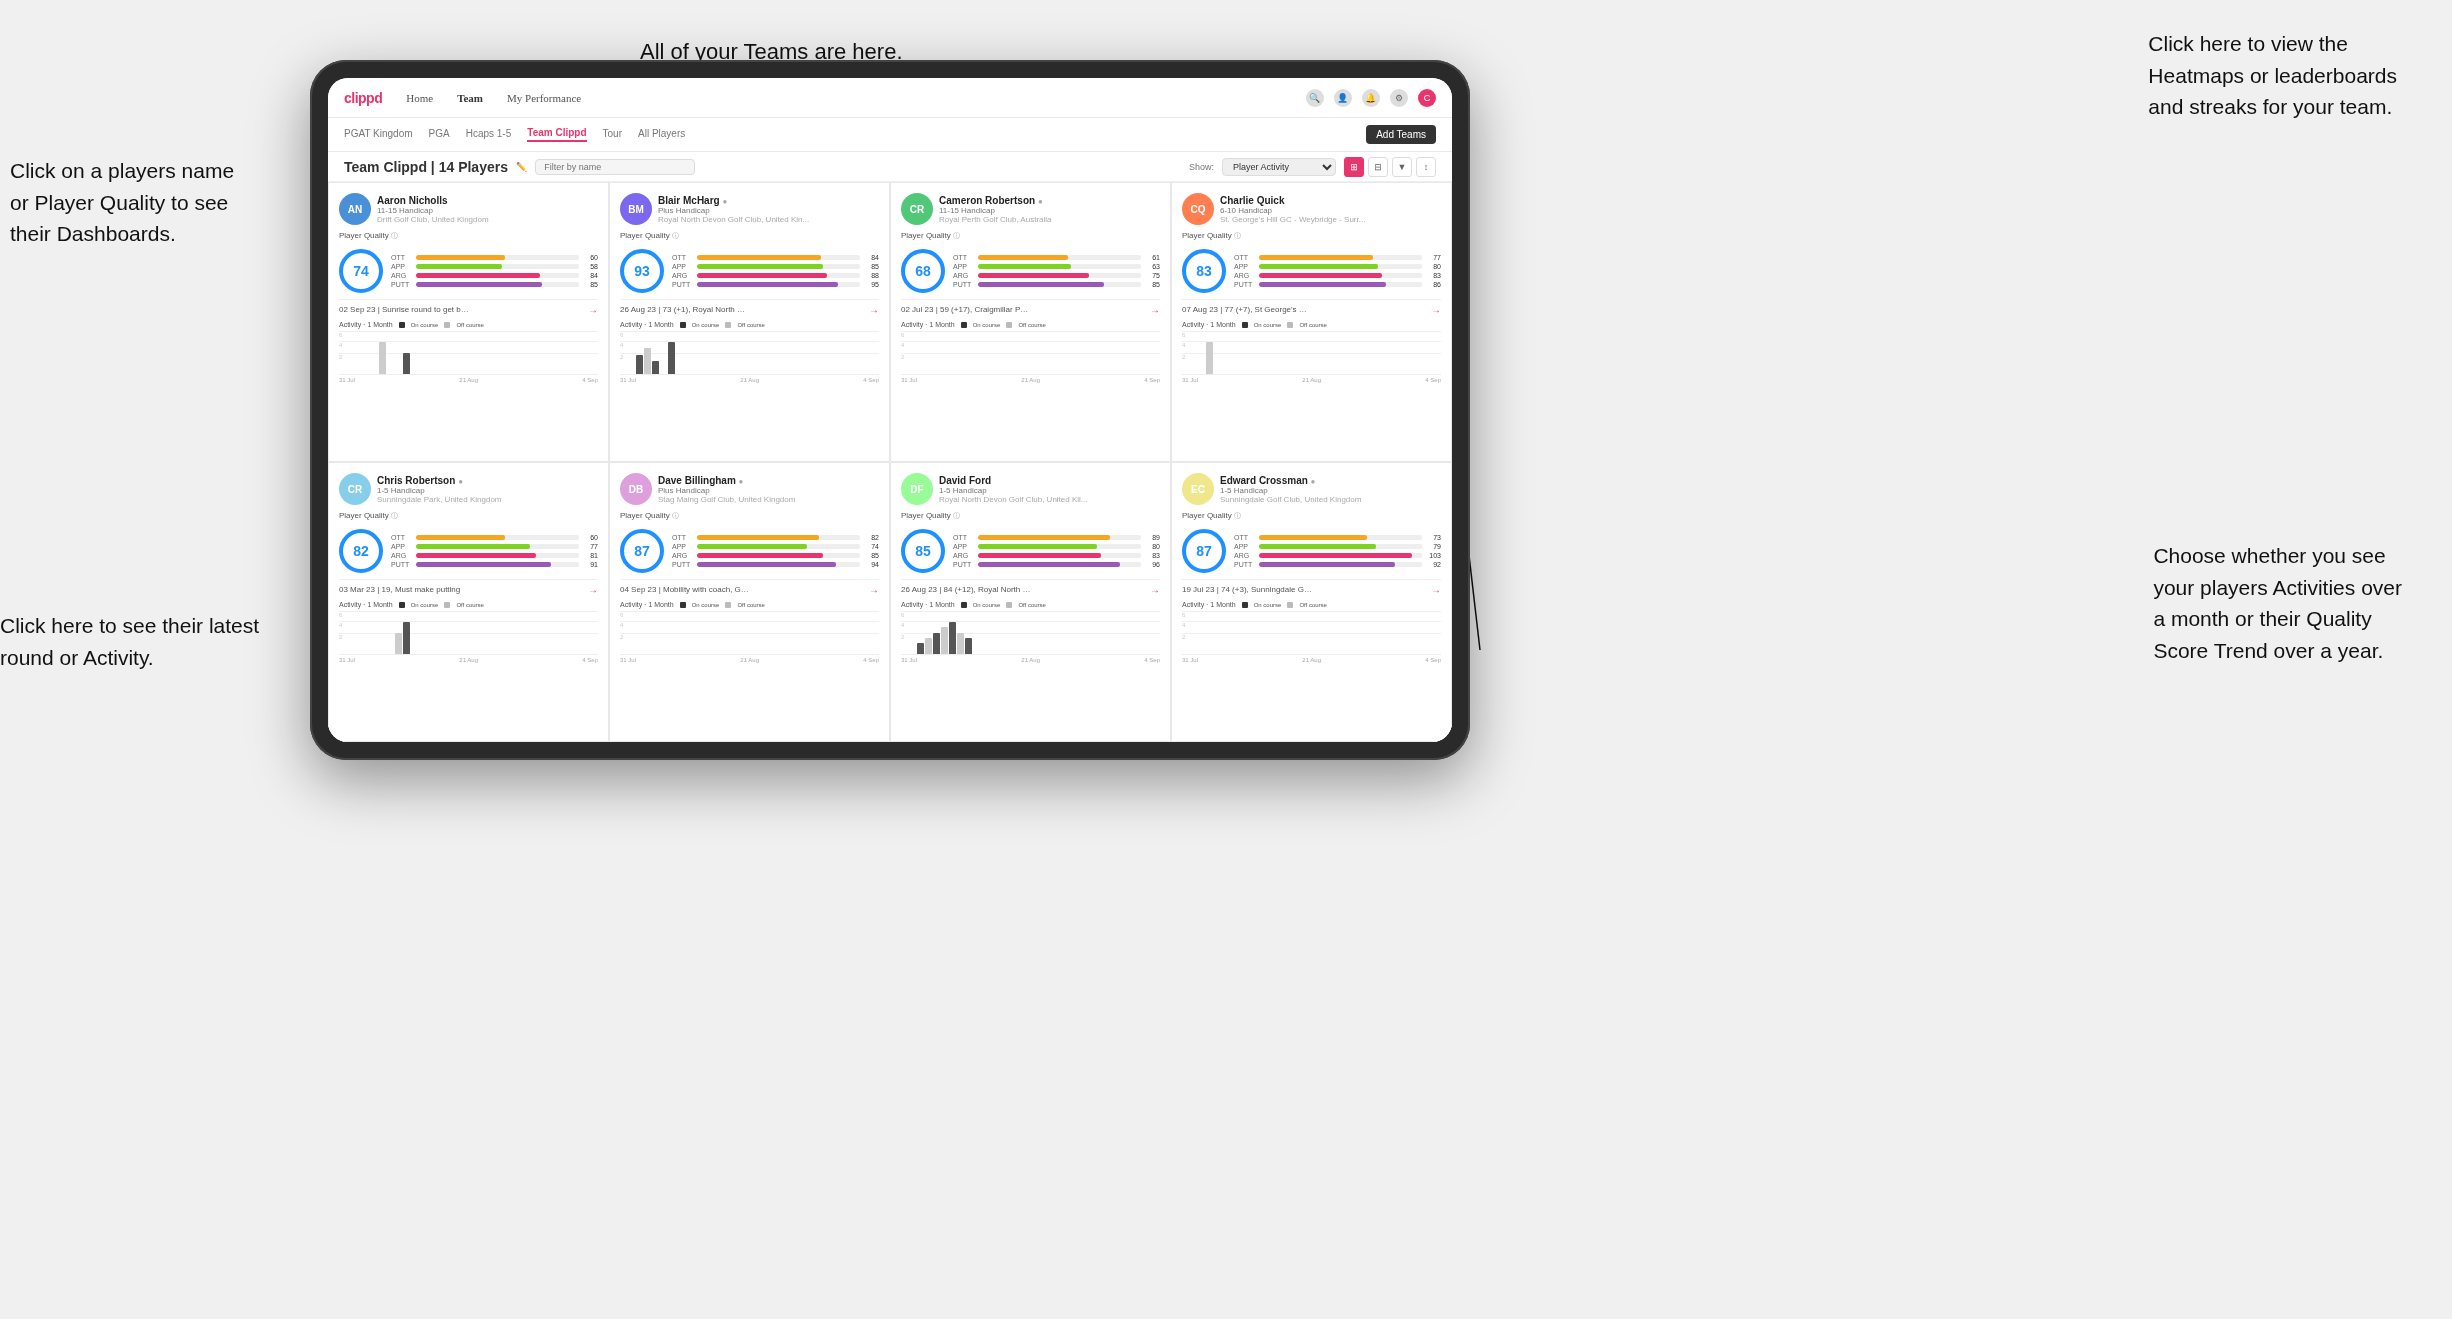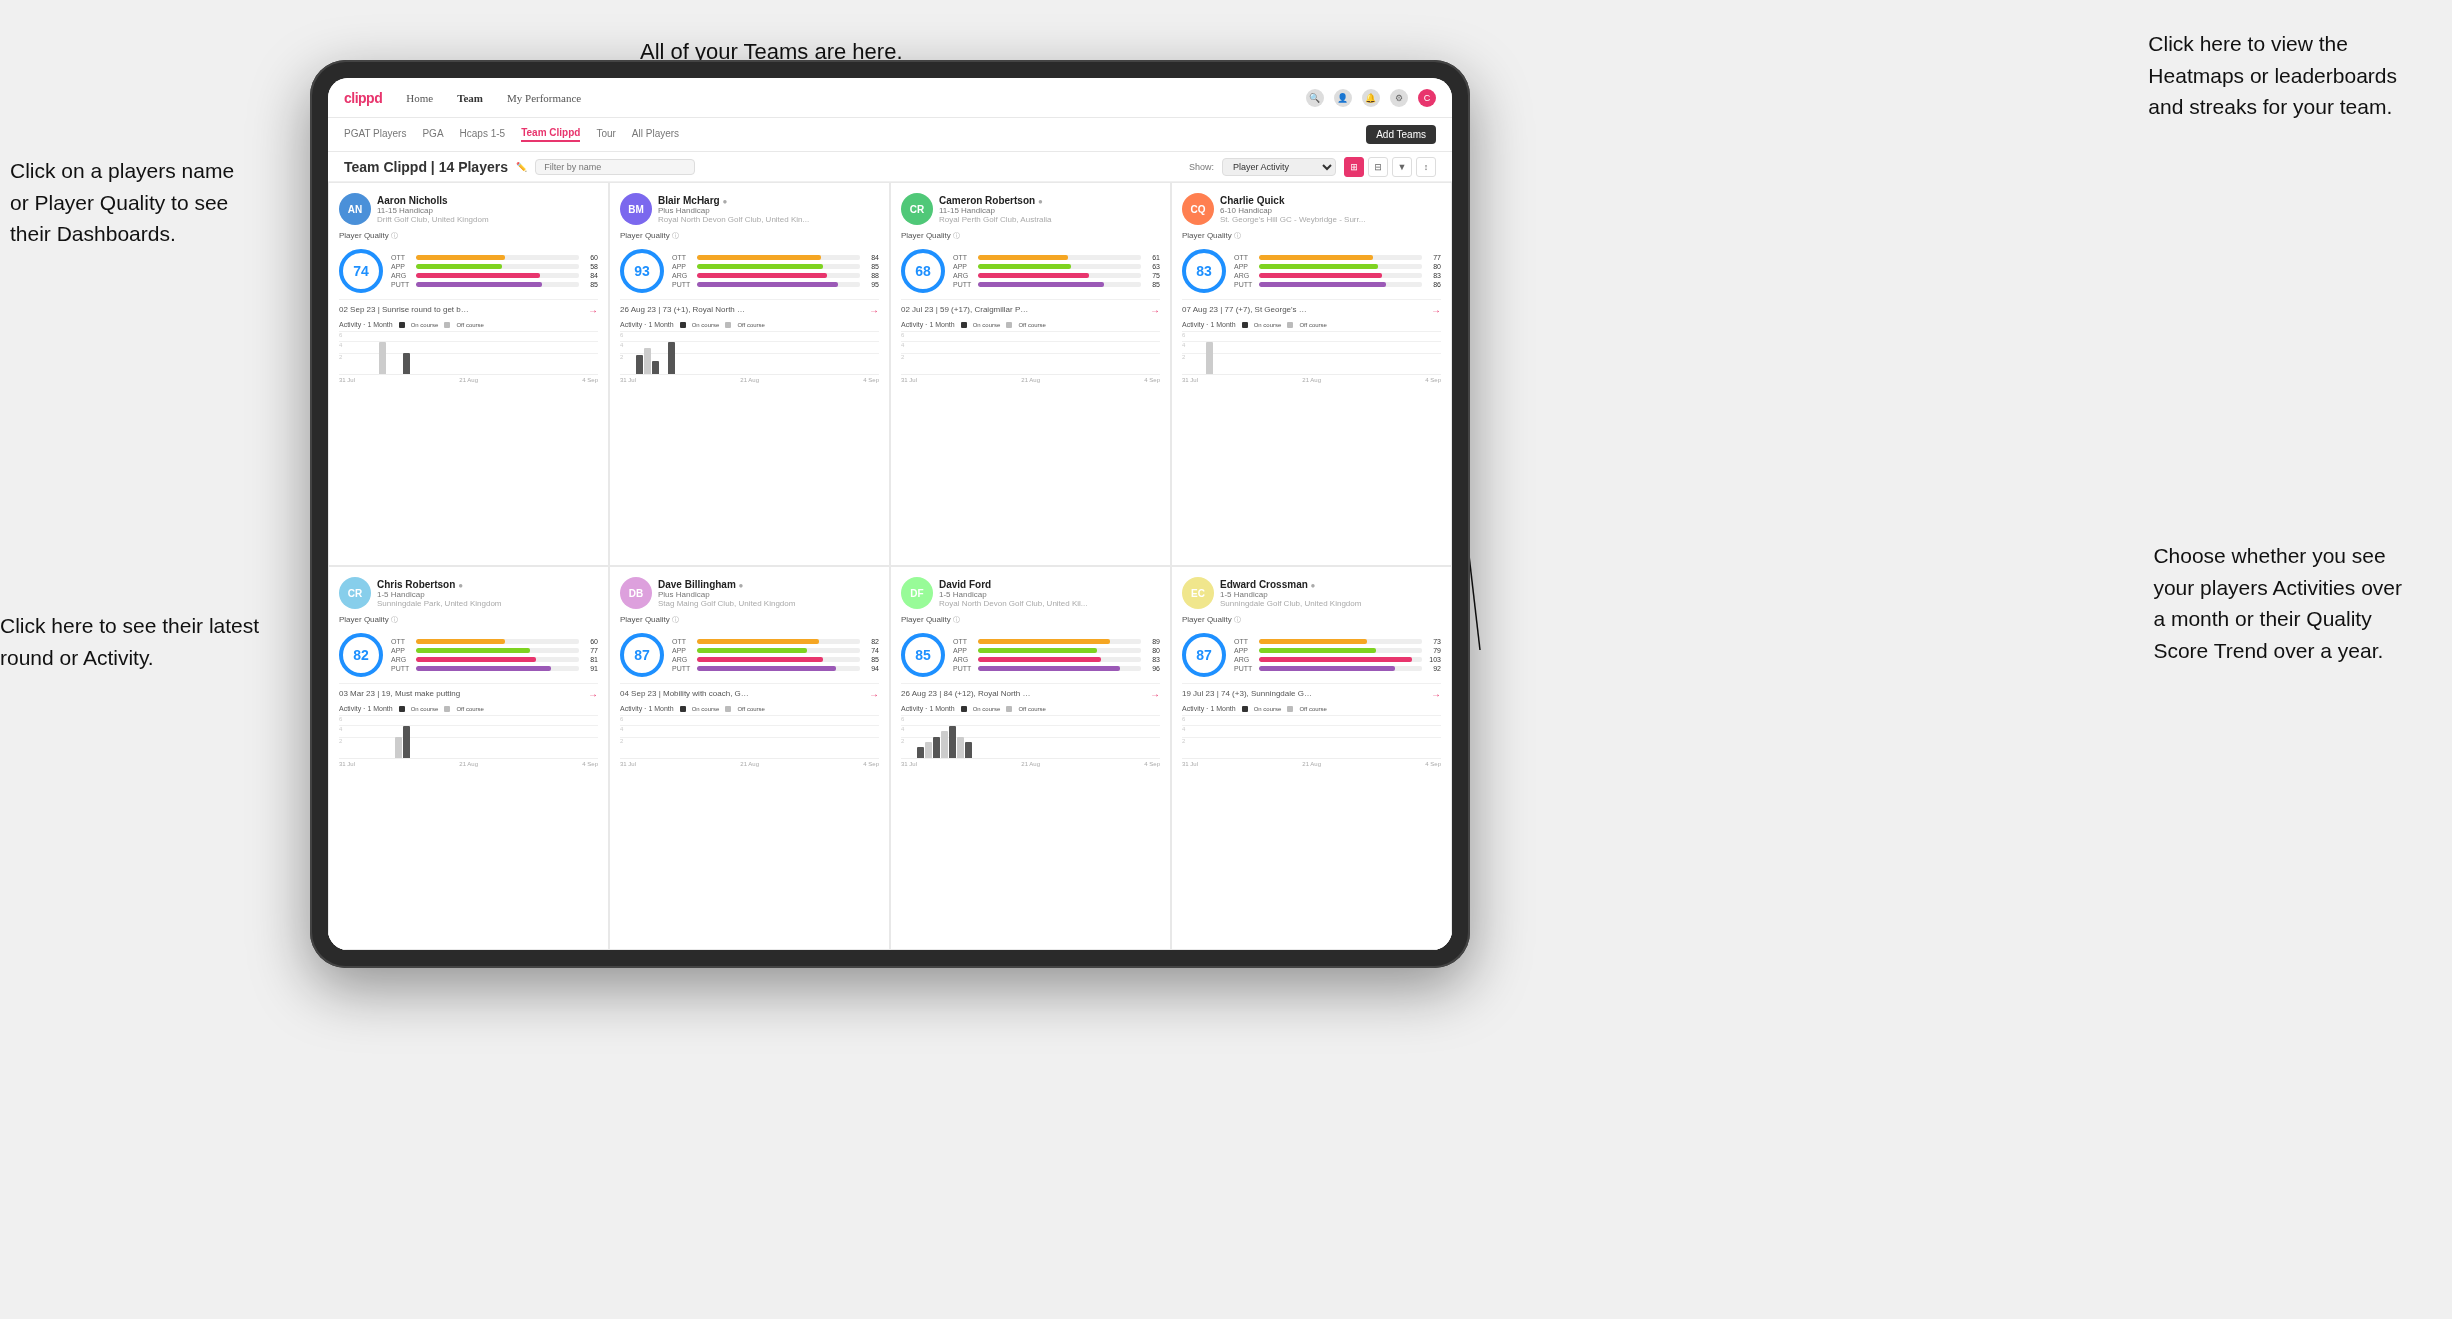--- a/index.html
+++ b/index.html
@@ -11,21 +11,21 @@
       position: relative;
       overflow: hidden;
     }
 
     
     .ipad-frame {
       position: absolute;
       left: 310px;
       top: 60px;
       width: 1160px;
-      height: 908px;
+      height: 700px;
       background: #2a2a2a;
       border-radius: 36px;
       box-shadow: 0 20px 60px rgba(0,0,0,0.4), inset 0 0 0 2px #444;
       padding: 18px;
     }
 
     .ipad-screen {
       width: 100%;
       height: 100%;
       background: #fff;
@@ -471,21 +471,21 @@
       <div class="nav-icons">
         <div class="nav-icon">🔍</div>
         <div class="nav-icon">👤</div>
         <div class="nav-icon">🔔</div>
         <div class="nav-icon">⚙</div>
         <div class="nav-icon" style="background:#e8356d; color:#fff;">C</div>
       </div>
     </div>
 
     <div class="sub-nav">
-      <span class="sub-nav-link">PGAT Players</span>
+      <span class="sub-nav-link">PGAT Kingdom</span>
       <span class="sub-nav-link">PGA</span>
       <span class="sub-nav-link">Hcaps 1-5</span>
       <span class="sub-nav-link active">Team Clippd</span>
       <span class="sub-nav-link">Tour</span>
       <span class="sub-nav-link">All Players</span>
       <button class="add-team-btn">Add Teams</button>
     </div>
 
     <div class="team-header">
       <span class="team-title">Team Clippd | 14 Players</span>

